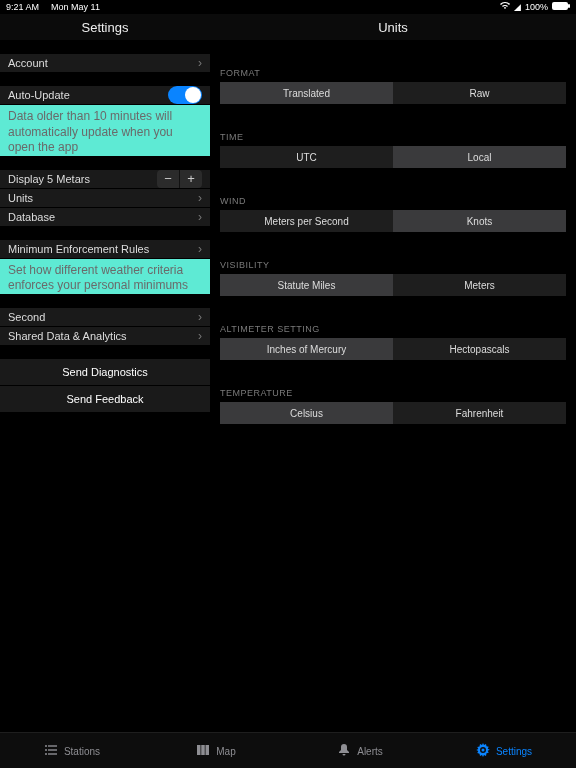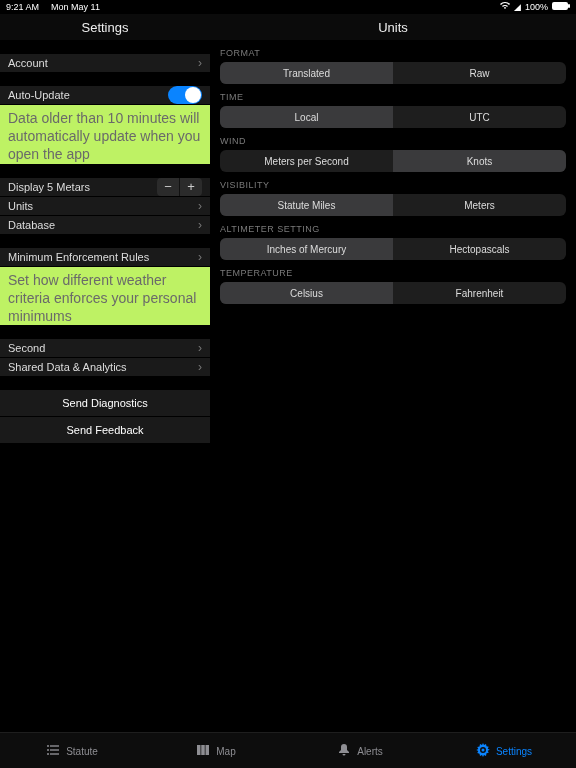--- a/index.html
+++ b/index.html
@@ -7,30 +7,30 @@
   .status-left{display:flex;gap:12px}
   .status-right{display:flex;gap:4px;align-items:center}
   .layout{display:flex;height:calc(768px - 14px - 36px)}
   .sidebar{width:210px;background:#000;display:flex;flex-direction:column}
   .detail{flex:1;background:#000;display:flex;flex-direction:column}
   .pane-title{height:26px;display:flex;align-items:center;justify-content:center;font-size:13px;font-weight:400;color:#eee;background:#0b0b0b}
   .section{margin-top:14px}
   .row{background:#1a1a1a;color:#ddd;height:18px;display:flex;align-items:center;justify-content:space-between;padding:0 8px;border-bottom:1px solid #000;font-size:11px}
   .row:last-child{border-bottom:none}
   .row .chev{color:#777;font-size:12px}
-  .subtext{background:#bef264;color:#6a6a6a;font-size:14px;padding:4px 8px 0 8px;line-height:1.3}
+  .subtext{background:#5eead4;color:#6a6a6a;font-size:12px;padding:4px 8px 0 8px;line-height:1.3}
   .stepper{display:flex;gap:0}
   .stepper .btn{width:22px;height:18px;background:#2b2b2b;color:#ccc;display:flex;align-items:center;justify-content:center;font-size:13px;border-left:1px solid #111}
   .stepper .btn:first-child{border-left:none;border-top-left-radius:4px;border-bottom-left-radius:4px}
   .stepper .btn:last-child{border-top-right-radius:4px;border-bottom-right-radius:4px}
   .toggle{width:34px;height:18px;border-radius:9px;background:#0a84ff;position:relative}
   .toggle::after{content:"";position:absolute;right:1px;top:1px;width:16px;height:16px;border-radius:8px;background:#fff}
   .center-btn{background:#1a1a1a;color:#fff;height:26px;display:flex;align-items:center;justify-content:center;font-size:11px;border-bottom:1px solid #000}
-  .detail .group-label{color:#7a7a7a;font-size:9px;letter-spacing:0.5px;padding:0 10px;margin-top:8px;margin-bottom:4px;text-transform:uppercase}
-  .seg{display:flex;margin:0 10px;border-radius:6px;overflow:hidden;background:#1e1e1e}
+  .detail .group-label{color:#7a7a7a;font-size:9px;letter-spacing:0.5px;padding:0 10px;margin-top:28px;margin-bottom:4px;text-transform:uppercase}
+  .seg{display:flex;margin:0 10px;border-radius:0;overflow:hidden;background:#1e1e1e}
   .seg .opt{flex:1;height:22px;display:flex;align-items:center;justify-content:center;font-size:10px;color:#ddd}
   .seg .opt.selected{background:#3a3a3c}
   .tabbar{height:36px;display:flex;background:#0d0d0d;border-top:1px solid #1e1e1e}
   .tab{flex:1;display:flex;align-items:center;justify-content:center;gap:6px;color:#8e8e93;font-size:10px}
   .tab.active{color:#0a84ff}
   .tab svg{width:14px;height:14px}
 </style>
 </head>
 <body>
 
@@ -121,22 +121,22 @@
   <div class="detail">
     <div class="pane-title">Units</div>
     <div id="groups">
         <div class="group-label">FORMAT</div>
         <div class="seg">
           <div class="opt selected">Translated</div>
           <div class="opt">Raw</div>
         </div>
         <div class="group-label">TIME</div>
         <div class="seg">
+          <div class="opt">UTC</div>
           <div class="opt selected">Local</div>
-          <div class="opt">UTC</div>
         </div>
         <div class="group-label">WIND</div>
         <div class="seg">
           <div class="opt">Meters per Second</div>
           <div class="opt selected">Knots</div>
         </div>
         <div class="group-label">VISIBILITY</div>
         <div class="seg">
           <div class="opt selected">Statute Miles</div>
           <div class="opt">Meters</div>
@@ -162,21 +162,21 @@
           <g fill="currentColor">
             <circle cx="2" cy="3" r="1"></circle>
             <rect x="4" y="2.3" width="9" height="1.4"></rect>
             <circle cx="2" cy="7" r="1"></circle>
             <rect x="4" y="6.3" width="9" height="1.4"></rect>
             <circle cx="2" cy="11" r="1"></circle>
             <rect x="4" y="10.3" width="9" height="1.4"></rect>
           </g>
         </svg>
     </span>
-    <span>Statute</span>
+    <span>Stations</span>
   </div>
   <div class="tab">
     <span>
       <svg viewBox="0 0 14 14">
           <g fill="currentColor">
             <rect x="1" y="2" width="3.5" height="10"></rect>
             <rect x="5.25" y="2" width="3.5" height="10"></rect>
             <rect x="9.5" y="2" width="3.5" height="10"></rect>
           </g>
         </svg>

